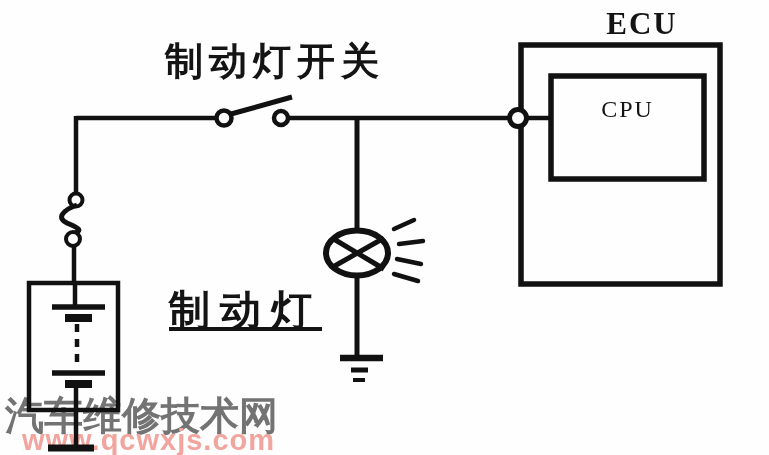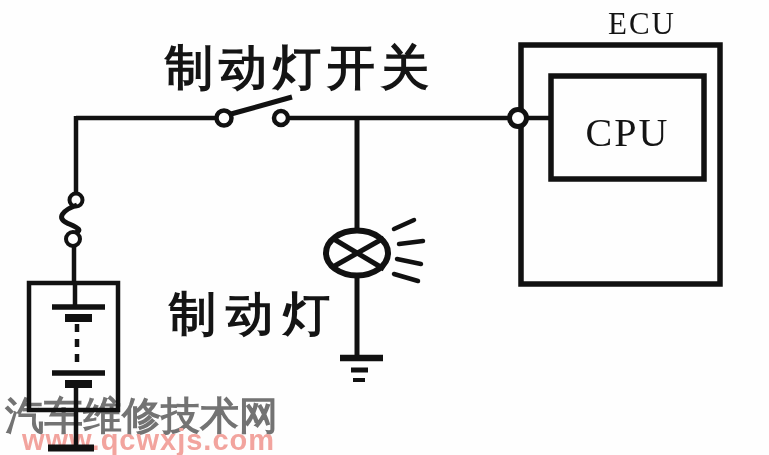--- a/index.html
+++ b/index.html
@@ -6,24 +6,24 @@
   .canvas {
     position:relative; width:769px; height:455px;
     background:#fefefe; overflow:hidden;
     font-family:"Liberation Serif", serif;
   }
   .canvas svg { position:absolute; left:0; top:0; z-index:2; }
   .lbl {
     position:absolute; color:#141414; white-space:nowrap; z-index:3;
     font-family:"Liberation Serif", serif;
   }
-  .switch-lbl { left:165px; top:36px;  font-size:48px; font-weight:600; letter-spacing:6px; }
-  .lamp-lbl   { left:169px; top:283px; font-size:47px; font-weight:600; letter-spacing:10px; }
-  .ecu-lbl    { left:597px; top:6px;  width:90px;  text-align:center; font-size:31px; font-weight:400; letter-spacing:2px; }
-  .cpu-lbl    { left:551px; top:109px; width:153px; text-align:center; font-size:40px; font-weight:500; letter-spacing:2px; }
+  .switch-lbl { left:165px; top:36px;  font-size:38px; font-weight:600; letter-spacing:6px; }
+  .lamp-lbl   { left:169px; top:283px; font-size:41px; font-weight:600; letter-spacing:10px;text-decoration:underline; }
+  .ecu-lbl    { left:597px; top:6px;  width:90px;  text-align:center; font-size:31px; font-weight:700; letter-spacing:2px; }
+  .cpu-lbl    { left:551px; top:96px; width:153px; text-align:center; font-size:24px; font-weight:500; letter-spacing:2px; }
   .wm {
     position:absolute; font-family:"Liberation Sans", sans-serif;
     font-weight:bold; z-index:1; white-space:nowrap;
   }
   .wm-cn  { left:5px;  top:389px; font-size:39px; color:#737373; }
   .wm-url { left:22px; top:424px; font-size:29px; color:#f2a49e; letter-spacing:1px; }
 </style>
 </head>
 <body>
 

